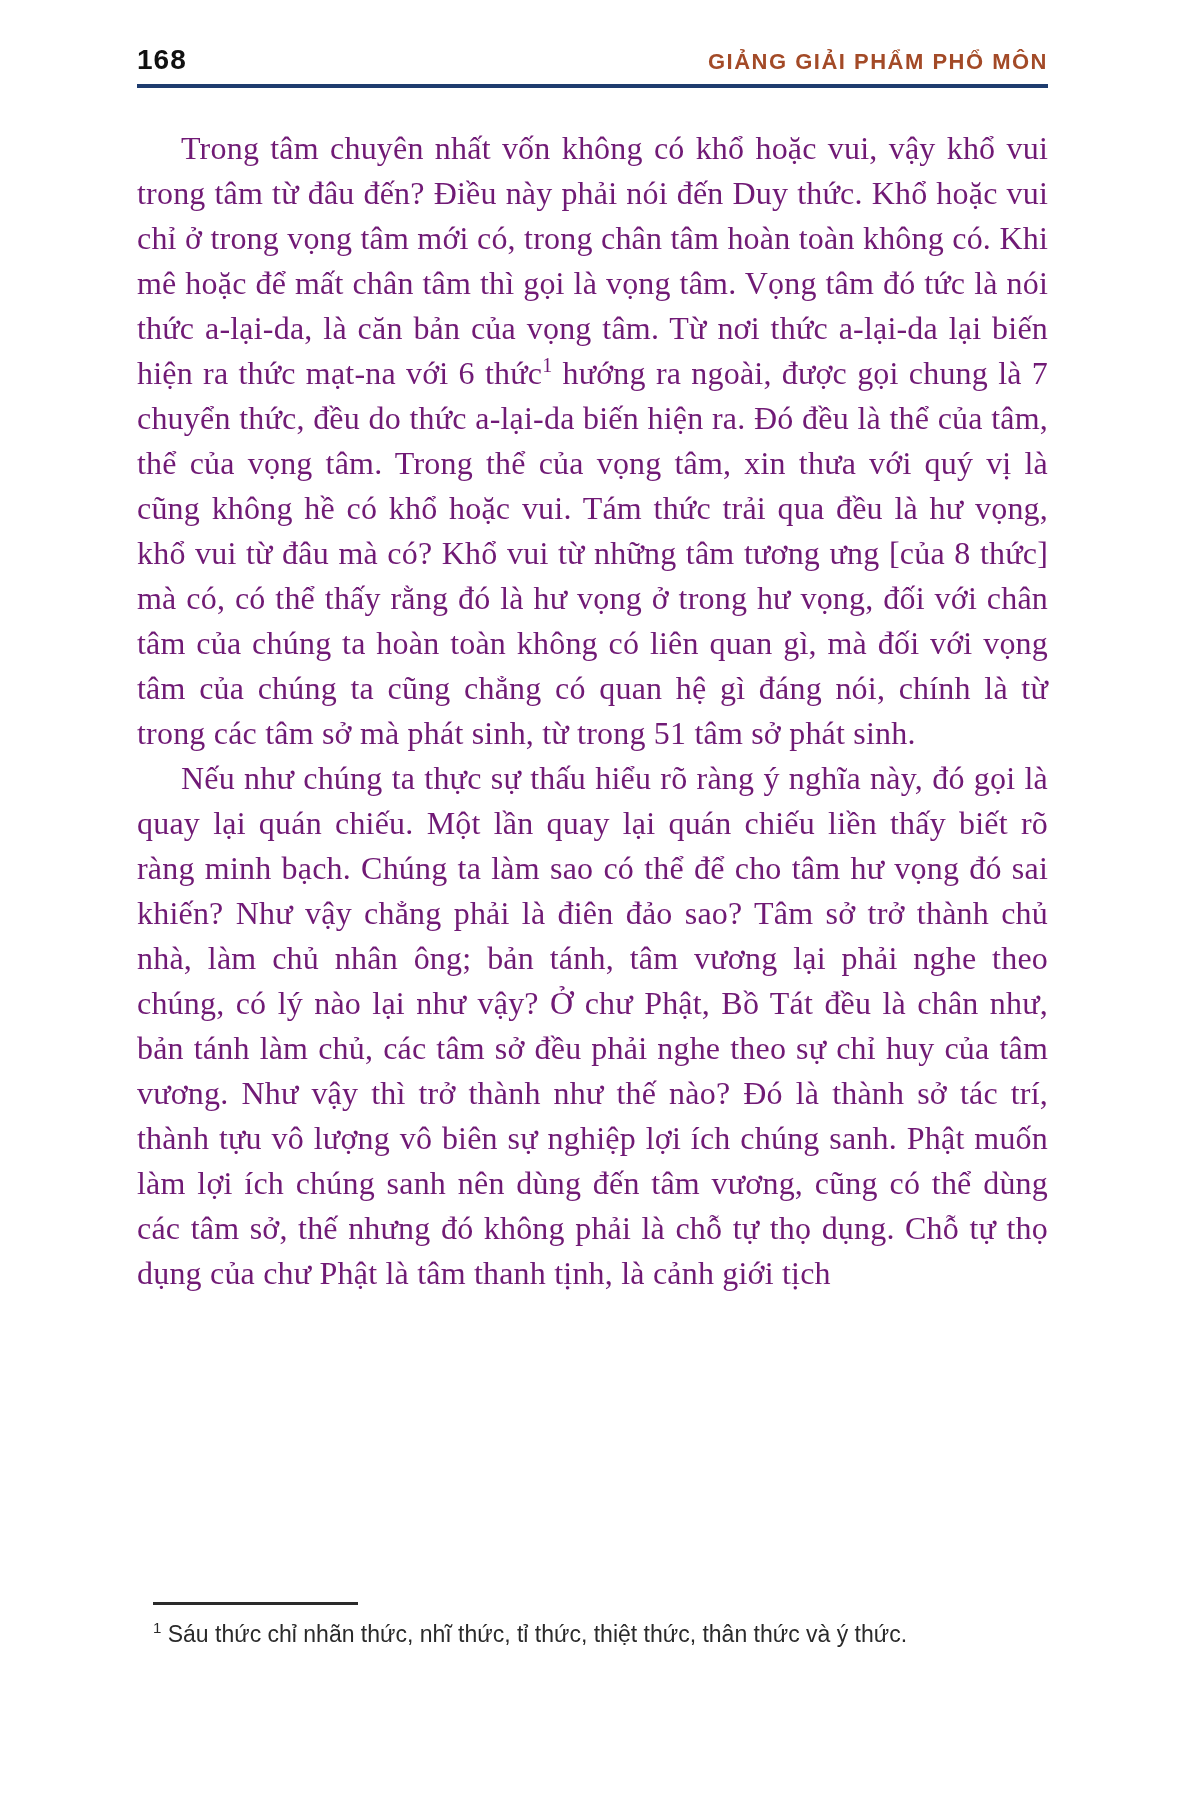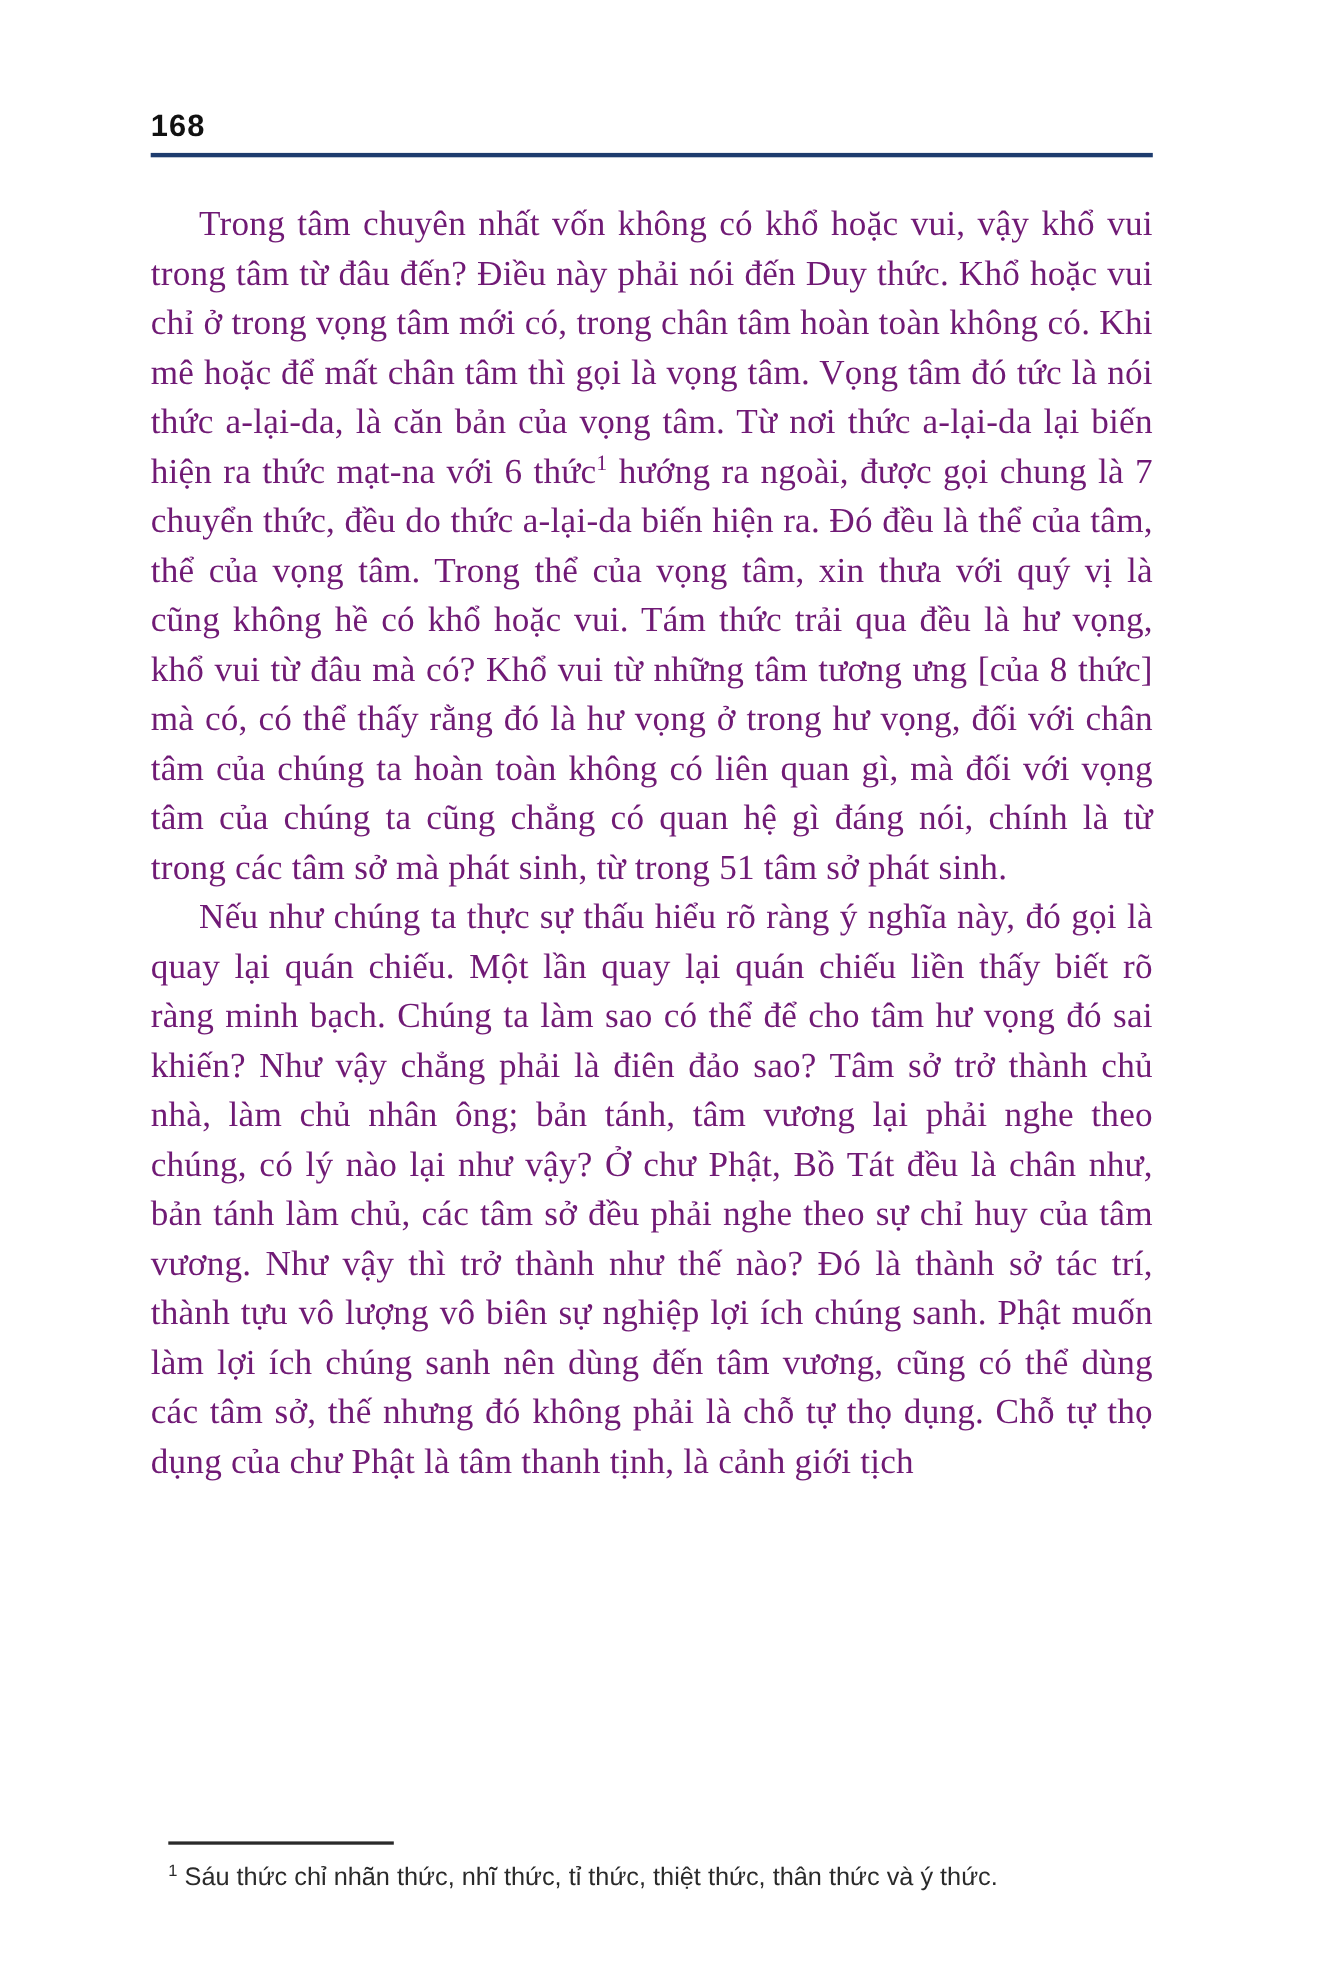--- a/index.html
+++ b/index.html
@@ -17,21 +17,21 @@
     box-sizing: border-box;
     width: 1200px;
     height: 1800px;
     padding: 0 152px 0 137px;
     background: #ffffff;
   }
   .page-header {
     display: flex;
     justify-content: space-between;
     align-items: flex-end;
-    padding-top: 100px;
+    padding-top: 45px;
     padding-bottom: 9px;
     border-bottom: 4px solid #1e3c6e;
   }
   .page-number {
     font-family: "Liberation Sans", "DejaVu Sans", sans-serif;
     font-weight: bold;
     font-size: 28px;
     line-height: 30px;
     color: #111111;
     letter-spacing: 1px;
@@ -61,21 +61,21 @@
   }
   .footnote-ref {
     font-size: 20px;
     line-height: 0;
     vertical-align: super;
   }
   .footnote-block {
     position: absolute;
     left: 153px;
     right: 152px;
-    top: 1674px;
+    top: 1602px;
   }
   .footnote-rule {
     width: 205px;
     border-top: 3px solid #2a2a2a;
     margin: 0 0 14px 0;
   }
   .footnote {
     font-family: "Liberation Sans", "DejaVu Sans", sans-serif;
     font-size: 23px;
     line-height: 31px;
@@ -87,20 +87,21 @@
     line-height: 0;
   }
 </style>
 </head>
 <body>
 
 <div class="page">
 
   <div class="page-header">
     <span class="page-number">168</span>
+    <span class="running-title">GIẢNG GIẢI PHẨM PHỔ MÔN</span>
   </div>
 
   <div class="body-text">
     <p><span>Trong tâm chuyên nhất vốn không có khổ hoặc vui, vậy khổ vui trong tâm từ đâu đến? Điều này phải nói đến Duy thức. Khổ hoặc vui chỉ ở trong vọng tâm mới có, trong chân tâm hoàn toàn không có. Khi mê hoặc để mất chân tâm thì gọi là vọng tâm. Vọng tâm đó tức là nói thức a-lại-da, là căn bản của vọng tâm. Từ nơi thức a-lại-da lại biến hiện ra thức mạt-na với 6 thức</span><sup class="footnote-ref">1</sup><span> hướng ra ngoài, được gọi chung là 7 chuyển thức, đều do thức a-lại-da biến hiện ra. Đó đều là thể của tâm, thể của vọng tâm. Trong thể của vọng tâm, xin thưa với quý vị là cũng không hề có khổ hoặc vui. Tám thức trải qua đều là hư vọng, khổ vui từ đâu mà có? Khổ vui từ những tâm tương ưng [của 8 thức] mà có, có thể thấy rằng đó là hư vọng ở trong hư vọng, đối với chân tâm của chúng ta hoàn toàn không có liên quan gì, mà đối với vọng tâm của chúng ta cũng chẳng có quan hệ gì đáng nói, chính là từ trong các tâm sở mà phát sinh, từ trong 51 tâm sở phát sinh.</span></p>
     <p>Nếu như chúng ta thực sự thấu hiểu rõ ràng ý nghĩa này, đó gọi là quay lại quán chiếu. Một lần quay lại quán chiếu liền thấy biết rõ ràng minh bạch. Chúng ta làm sao có thể để cho tâm hư vọng đó sai khiến? Như vậy chẳng phải là điên đảo sao? Tâm sở trở thành chủ nhà, làm chủ nhân ông; bản tánh, tâm vương lại phải nghe theo chúng, có lý nào lại như vậy? Ở chư Phật, Bồ Tát đều là chân như, bản tánh làm chủ, các tâm sở đều phải nghe theo sự chỉ huy của tâm vương. Như vậy thì trở thành như thế nào? Đó là thành sở tác trí, thành tựu vô lượng vô biên sự nghiệp lợi ích chúng sanh. Phật muốn làm lợi ích chúng sanh nên dùng đến tâm vương, cũng có thể dùng các tâm sở, thế nhưng đó không phải là chỗ tự thọ dụng. Chỗ tự thọ dụng của chư Phật là tâm thanh tịnh, là cảnh giới tịch</p>
   </div>
 
   <div class="footnote-block">
     <div class="footnote-rule"></div>
     <div class="footnote"><sup>1</sup><span> Sáu thức chỉ nhãn thức, nhĩ thức, tỉ thức, thiệt thức, thân thức và ý thức.</span></div>

